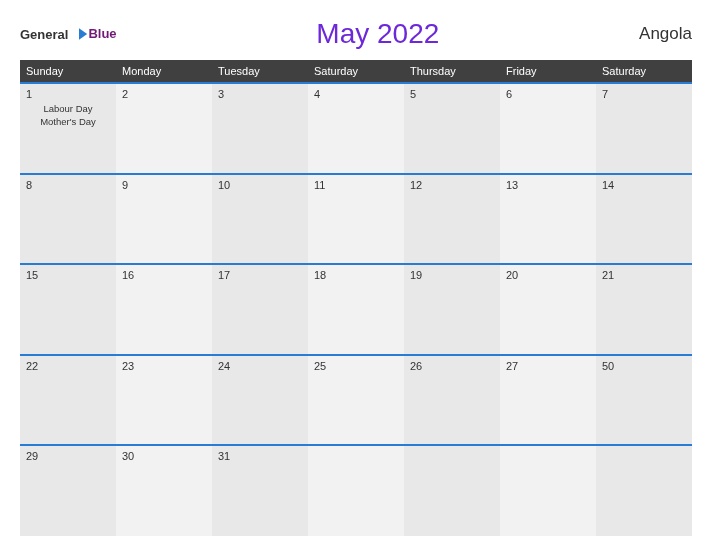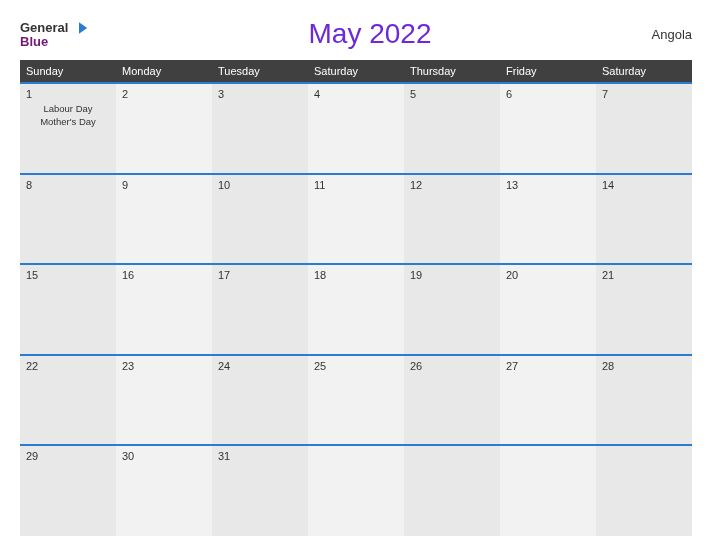--- a/index.html
+++ b/index.html
@@ -46,21 +46,21 @@
       height: 14px;
       margin-left: 2px;
     }
     .calendar-title {
       font-size: 28px;
       color: #6d28d9;
       font-weight: normal;
       text-align: center;
     }
     .country-label {
-      font-size: 13px;
+      font-size: 17px;
       color: #333;
       text-align: right;
     }
     
     .calendar-table {
       width: 100%;
       border-collapse: collapse;
       flex: 1;
     }
     .calendar-table thead tr th {
@@ -112,21 +112,21 @@
     }
   </style>
 </head>
 <body>
 
 <div class="page">
 
   <div class="header">
 
     <div class="logo">
-      <div style="display:flex;flex-direction:column;align-items:flex-start;">
+      <div style="display:flex;flex-direction:row;align-items:flex-start;">
         <div style="display:flex;align-items:center;">
           <span class="logo-text-general">General</span>
           <svg class="logo-flag" viewBox="0 0 22 16" xmlns="http://www.w3.org/2000/svg">
             <rect width="22" height="16" fill="#fff"></rect>
             <polygon points="11,1 21,8 11,15" fill="#2a7bd4"></polygon>
           </svg>
         </div>
         <span class="logo-text-blue">Blue</span>
       </div>
     </div>
@@ -237,21 +237,21 @@
         <td>
             <span class="day-number">25</span>
           </td>
         <td>
             <span class="day-number">26</span>
           </td>
         <td>
             <span class="day-number">27</span>
           </td>
         <td>
-            <span class="day-number">28</span>
+            <span class="day-number">50</span>
           </td>
       </tr>
 
       <tr class="last-row">
         <td>
             <span class="day-number">29</span>
           </td>
         <td>
             <span class="day-number">30</span>
           </td>

